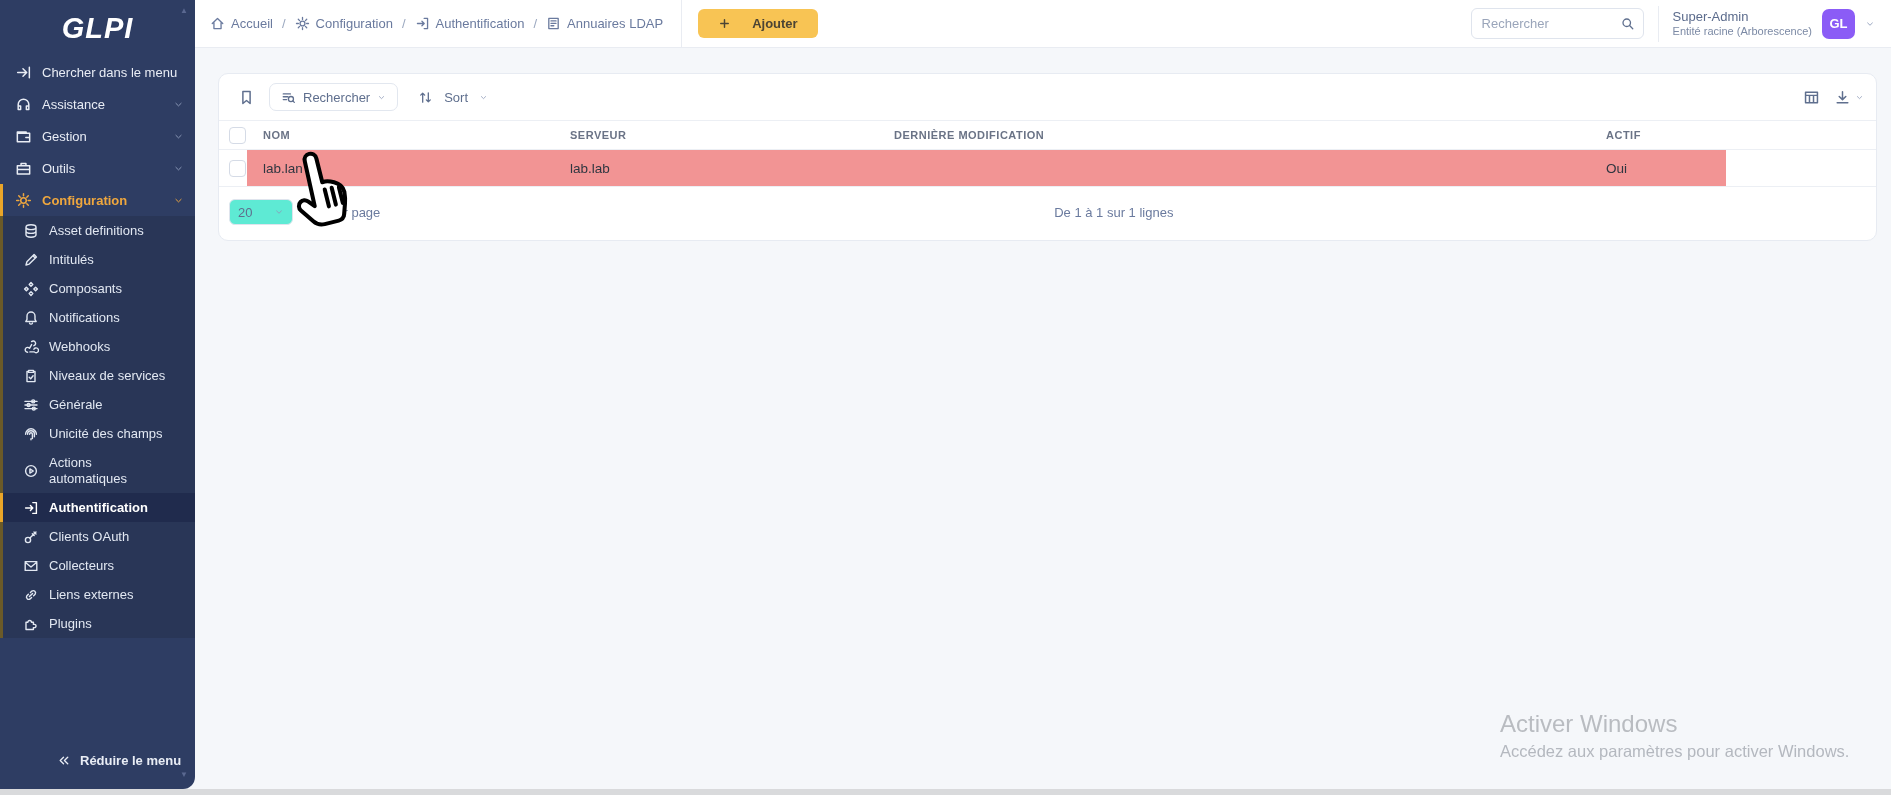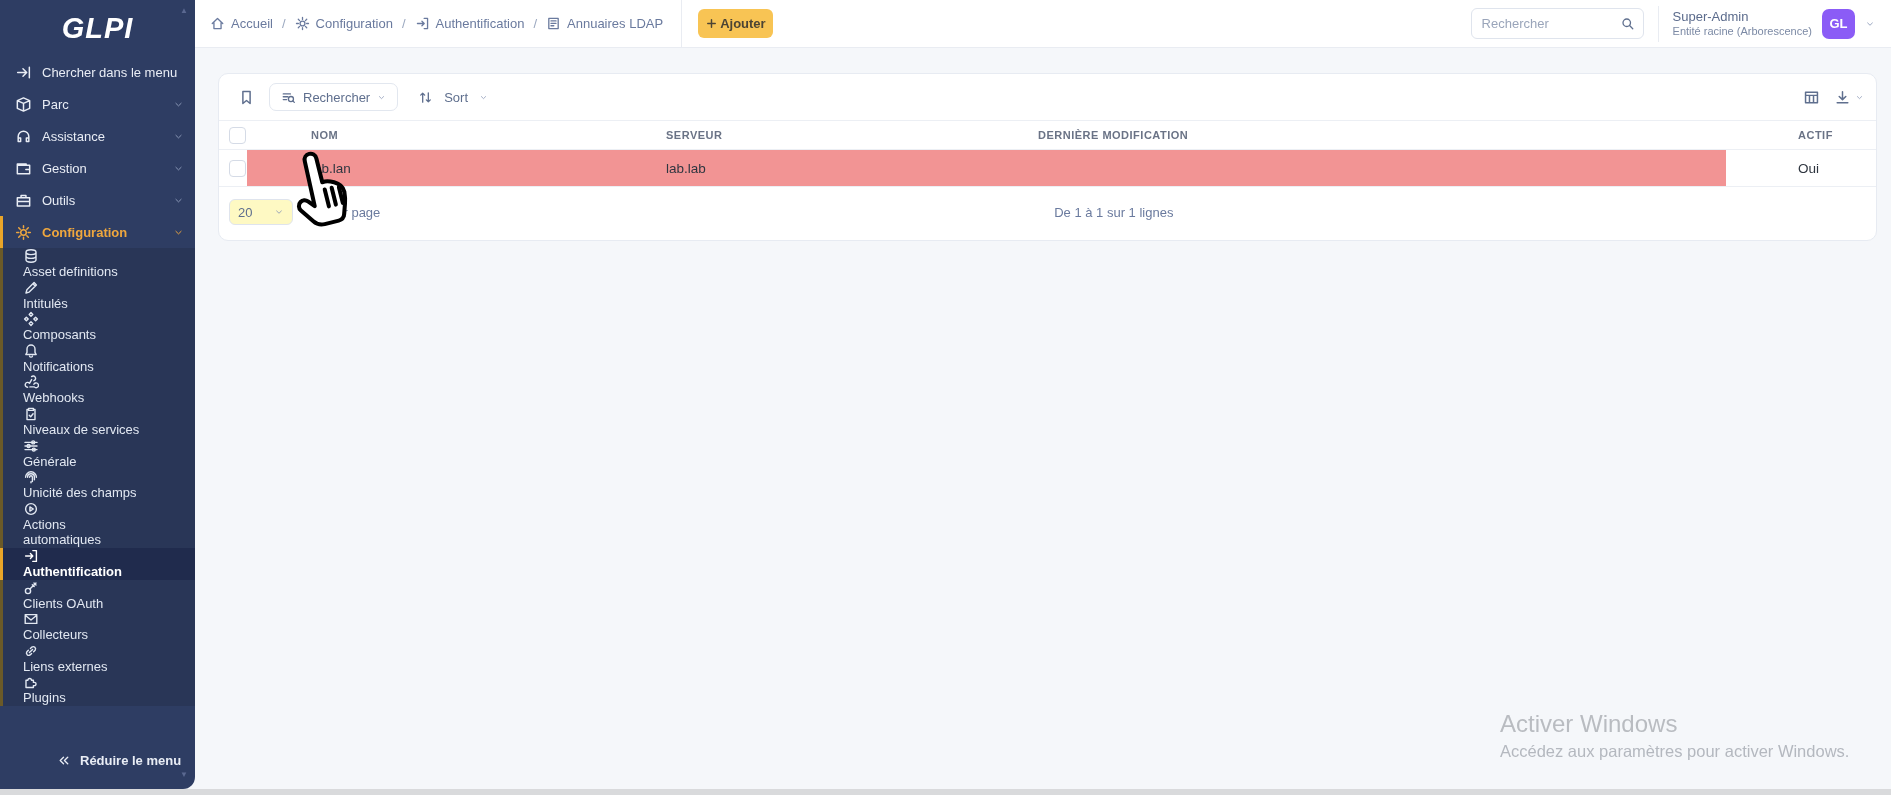--- a/index.html
+++ b/index.html
@@ -33,23 +33,23 @@
     padding:0 11px 0 12px; font-size:13px; cursor:pointer;
     border-left:3px solid transparent; color:#e9edf5;
   }
   .menu-item .mi-ic { width:17px; height:17px; margin-right:10px; }
   .menu-item .chev { width:11px; height:11px; margin-left:auto; color:#8d9ab8; }
   .menu-item.config { color:#efa73e; font-weight:bold; border-left-color:#e9a529; }
   .menu-item.config .chev { color:#efa73e; }
 
   .submenu { background:#293657; }
   .sub-item {
-    display:flex; align-items:flex-start; min-height:29px;
+    display:flex; align-items:center; min-height:29px;
     padding:0 8px 0 20px; font-size:13px; cursor:pointer;
-    border-left:3px solid #6b5a28; color:#e2e8f2;flex-direction:column;
+    border-left:3px solid #6b5a28; color:#e2e8f2;
   }
   .sub-item .mi-ic { width:16px; height:16px; margin-right:10px; }
   .sub-item .lbl { line-height:1.2; }
   .sub-item.two-line { min-height:45px; }
   .sub-item.two-line .lbl { width:104px; }
   .sub-item.active { background:#202b4d; border-left-color:#e9a529; font-weight:bold; color:#ffffff; }
 
   .collapse-btn {
     position:absolute; bottom:14px; left:0; right:0; height:30px;
     display:flex; align-items:center; padding-left:56px;
@@ -63,24 +63,24 @@
   .topbar {
     height:48px; background:#ffffff; border-bottom:1px solid #e9ecf2;
     display:flex; align-items:center; padding:0 12px 0 15px; flex-shrink:0;
   }
   .breadcrumb { display:flex; align-items:center; gap:9px; font-size:13px; color:#6a7a9e; }
   .crumb { display:flex; align-items:center; gap:6px; cursor:pointer; white-space:nowrap; }
   .crumb .mi-ic { width:15px; height:15px; }
   .sep { color:#9aa7bf; }
   .tb-divider { width:1px; align-self:stretch; background:#e9ecf2; margin-left:18px; }
   .add-btn {
-    margin-left:16px; height:29px; padding:0 7px; border:none; border-radius:6px;
+    margin-left:16px; height:29px; padding:0 20px; border:none; border-radius:6px;
     background:#f8c454; color:#4c4434; font-size:13px; font-weight:bold;
     font-family:"Liberation Sans", sans-serif;
-    display:flex; align-items:center; gap:2px; cursor:pointer; white-space:nowrap;
+    display:flex; align-items:center; gap:21px; cursor:pointer; white-space:nowrap;
   }
   .add-btn .mi-ic { width:13px; height:13px; stroke-width:1.8; }
   .spacer { flex:1; }
   .global-search { position:relative; width:173px; margin-right:14px; }
   .global-search input {
     width:100%; height:31px; border:1px solid #dfe4ed; border-radius:6px;
     padding:0 30px 0 10px; font-size:13px; color:#45506b; outline:none; background:#fff;
     font-family:"Liberation Sans", sans-serif;
   }
   .global-search input::placeholder { color:#9aa5ba; }
@@ -112,32 +112,32 @@
   .tool-btn.ghost { border-color:transparent;gap:11px; }
   .tool-btn .mi-ic { width:15px; height:15px; }
   .tool-btn .caret { width:9px; height:9px; color:#8d9ab8; }
   .icon-btn {
     width:30px; height:28px; display:flex; align-items:center; justify-content:center; gap:4px;
     border:none; background:transparent; color:#5f6f8e; cursor:pointer;
   }
   .icon-btn .mi-ic { width:17px; height:17px; }
   .icon-btn .caret { width:9px; height:9px; color:#8d9ab8; }
 
-  .tgrid { display:grid; grid-template-columns:44px 307px 324px 712px 1fr; align-items:center;gap:48px; }
+  .tgrid { display:grid; grid-template-columns:44px 307px 324px 712px 1fr; align-items:center; }
   .thead { height:30px; border-top:1px solid #eceff4; border-bottom:1px solid #eceff4; }
   .th { font-size:11px; font-weight:bold; color:#6a7386; letter-spacing:.5px; }
   .cbx-cell { padding-left:10px; position:relative; z-index:1; }
   .cbx { width:17px; height:17px; border:1px solid #d5dbe6; border-radius:4px; background:#fff; cursor:pointer; }
   .trow { height:37px; border-bottom:1px solid #eceff4; position:relative; cursor:pointer; }
   .row-red { position:absolute; left:28px; right:150px; top:0; bottom:0; background:#f29494; }
   .cell { font-size:13.5px; color:#2f3640; position:relative; z-index:1; }
 
   .card-footer { display:flex; align-items:center; padding:12px 12px 15px 10px; position:relative; }
   .page-select {
-    width:64px; height:26px; border:1px solid #dfe4ed; border-radius:6px; background:#fef9c3;
+    width:64px; height:26px; border:1px solid #dfe4ed; border-radius:6px; background:#5eead4;
     display:flex; align-items:center; justify-content:space-between; padding:0 8px;
     font-size:13px; color:#5f6f8e; cursor:pointer;
   }
   .page-select .caret { width:10px; height:10px; color:#8d9ab8; }
   .per-page { margin-left:36px; font-size:13px; color:#6a7a9e; }
   .summary { position:absolute; left:54%; transform:translateX(-50%); font-size:13px; color:#6a7a9e; white-space:nowrap; }
 
   
   .cursor { position:absolute; left:292px; top:147px; width:62px; height:86px; z-index:20; pointer-events:none; }
 
@@ -267,29 +267,20 @@
     <span class="scroll-arrow top">▲</span>
     <div class="logo">GLPI</div>
 
     <div class="menu-item">
       <svg class="ic mi-ic">
           <use href="#i-menu-search"></use>
         </svg>
       <span>Chercher dans le menu</span>
     </div>
 
-    <div class="menu-item">
-      <svg class="ic mi-ic">
-          <use href="#i-box"></use>
-        </svg>
-      <span>Parc</span>
-      <svg class="ic chev">
-          <use href="#i-chevron-down"></use>
-        </svg>
-    </div>
     <div class="menu-item">
       <svg class="ic mi-ic">
           <use href="#i-headset"></use>
         </svg>
       <span>Assistance</span>
       <svg class="ic chev">
           <use href="#i-chevron-down"></use>
         </svg>
     </div>
     <div class="menu-item">

